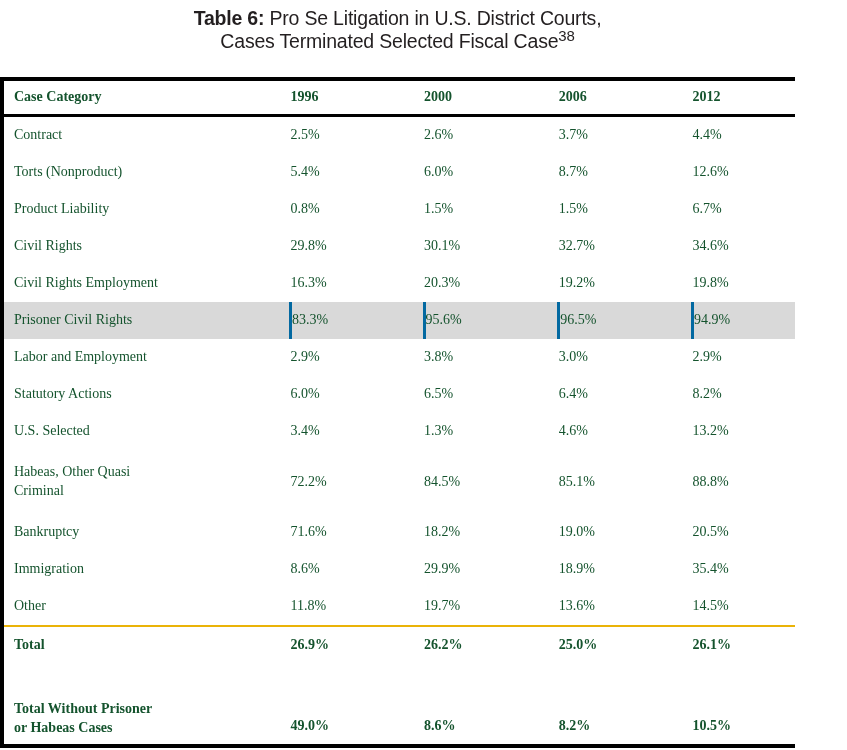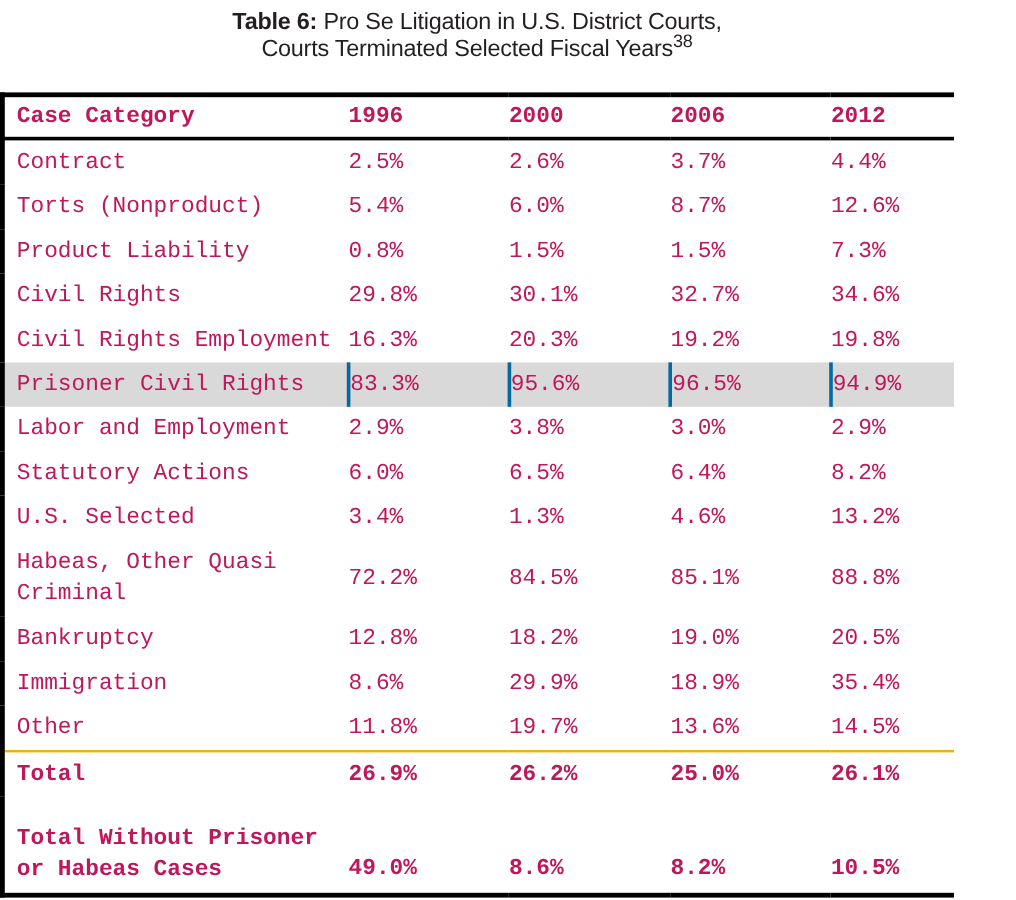--- a/index.html
+++ b/index.html
@@ -27,23 +27,23 @@
   .title-block sup {
     font-size: 15px;
     line-height: 0;
   }
   table.protable {
     margin: 23px auto 0 auto;
     width: 806px;
     border: 4px solid #000000;
     border-collapse: collapse;
     table-layout: fixed;
-    font-family: Liberation Mono, monospace;
-    font-size: 19px;
-    color: #be185d;
+    font-family: Liberation Serif, serif;
+    font-size: 14px;
+    color: #14532d;
     background: #ffffff;
   }
   table.protable col.c-cat  { width: 287px; }
   table.protable col.c-y1   { width: 133px; }
   table.protable col.c-y2   { width: 134px; }
   table.protable col.c-y3   { width: 133px; }
   table.protable col.c-y4   { width: 111px; }
 
   thead th {
     font-weight: 700;
@@ -77,21 +77,21 @@
   tr.values-bottom td.cat { line-height: 1.4; padding-bottom: 6px; vertical-align: bottom; }
   tr.values-bottom td.val { vertical-align: bottom; padding-bottom: 10px; }
 </style>
 </head>
 <body>
 
 <div class="page">
 
   <div class="title-block">
     <div><span class="bold">Table 6:</span> <span>Pro Se Litigation in U.S. District Courts,</span></div>
-    <div><span>Courts Terminated Selected Fiscal Years</span><sup>38</sup></div>
+    <div><span>Cases Terminated Selected Fiscal Case</span><sup>38</sup></div>
   </div>
 
   <table class="protable">
     <colgroup>
       <col class="c-cat">
         <col class="c-y1">
         <col class="c-y2">
         <col class="c-y3">
         <col class="c-y4">
     </colgroup>
@@ -117,21 +117,21 @@
           <td class="val">5.4%</td>
           <td class="val">6.0%</td>
           <td class="val">8.7%</td>
           <td class="val">12.6%</td>
         </tr>
         <tr class="">
           <td class="cat">Product Liability</td>
           <td class="val">0.8%</td>
           <td class="val">1.5%</td>
           <td class="val">1.5%</td>
-          <td class="val">7.3%</td>
+          <td class="val">6.7%</td>
         </tr>
         <tr class="">
           <td class="cat">Civil Rights</td>
           <td class="val">29.8%</td>
           <td class="val">30.1%</td>
           <td class="val">32.7%</td>
           <td class="val">34.6%</td>
         </tr>
         <tr class="">
           <td class="cat">Civil Rights Employment</td>
@@ -170,21 +170,21 @@
         </tr>
         <tr class="tall">
           <td class="cat">Habeas, Other Quasi<br>Criminal</td>
           <td class="val">72.2%</td>
           <td class="val">84.5%</td>
           <td class="val">85.1%</td>
           <td class="val">88.8%</td>
         </tr>
         <tr class="">
           <td class="cat">Bankruptcy</td>
-          <td class="val">12.8%</td>
+          <td class="val">71.6%</td>
           <td class="val">18.2%</td>
           <td class="val">19.0%</td>
           <td class="val">20.5%</td>
         </tr>
         <tr class="">
           <td class="cat">Immigration</td>
           <td class="val">8.6%</td>
           <td class="val">29.9%</td>
           <td class="val">18.9%</td>
           <td class="val">35.4%</td>

